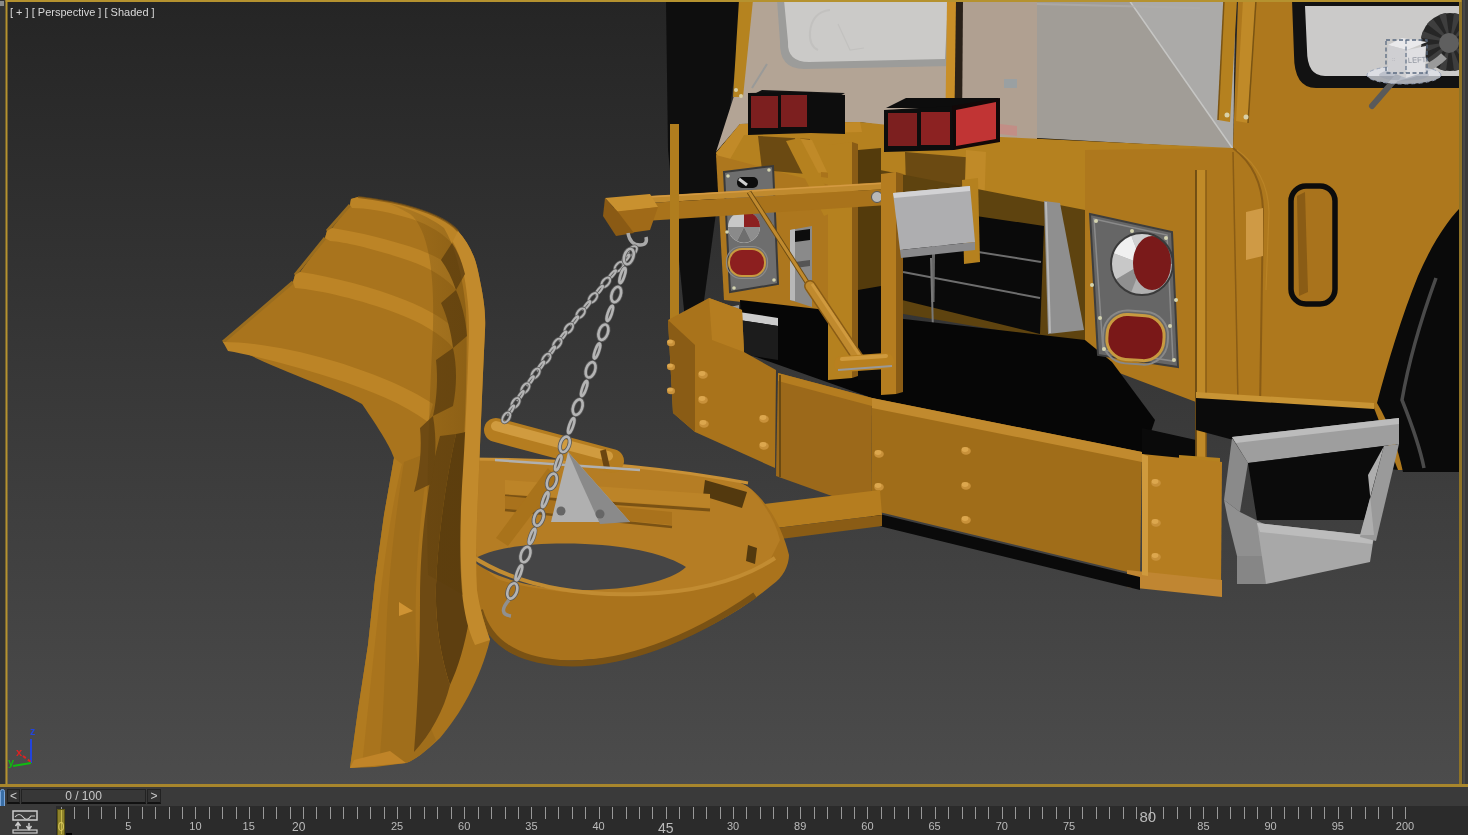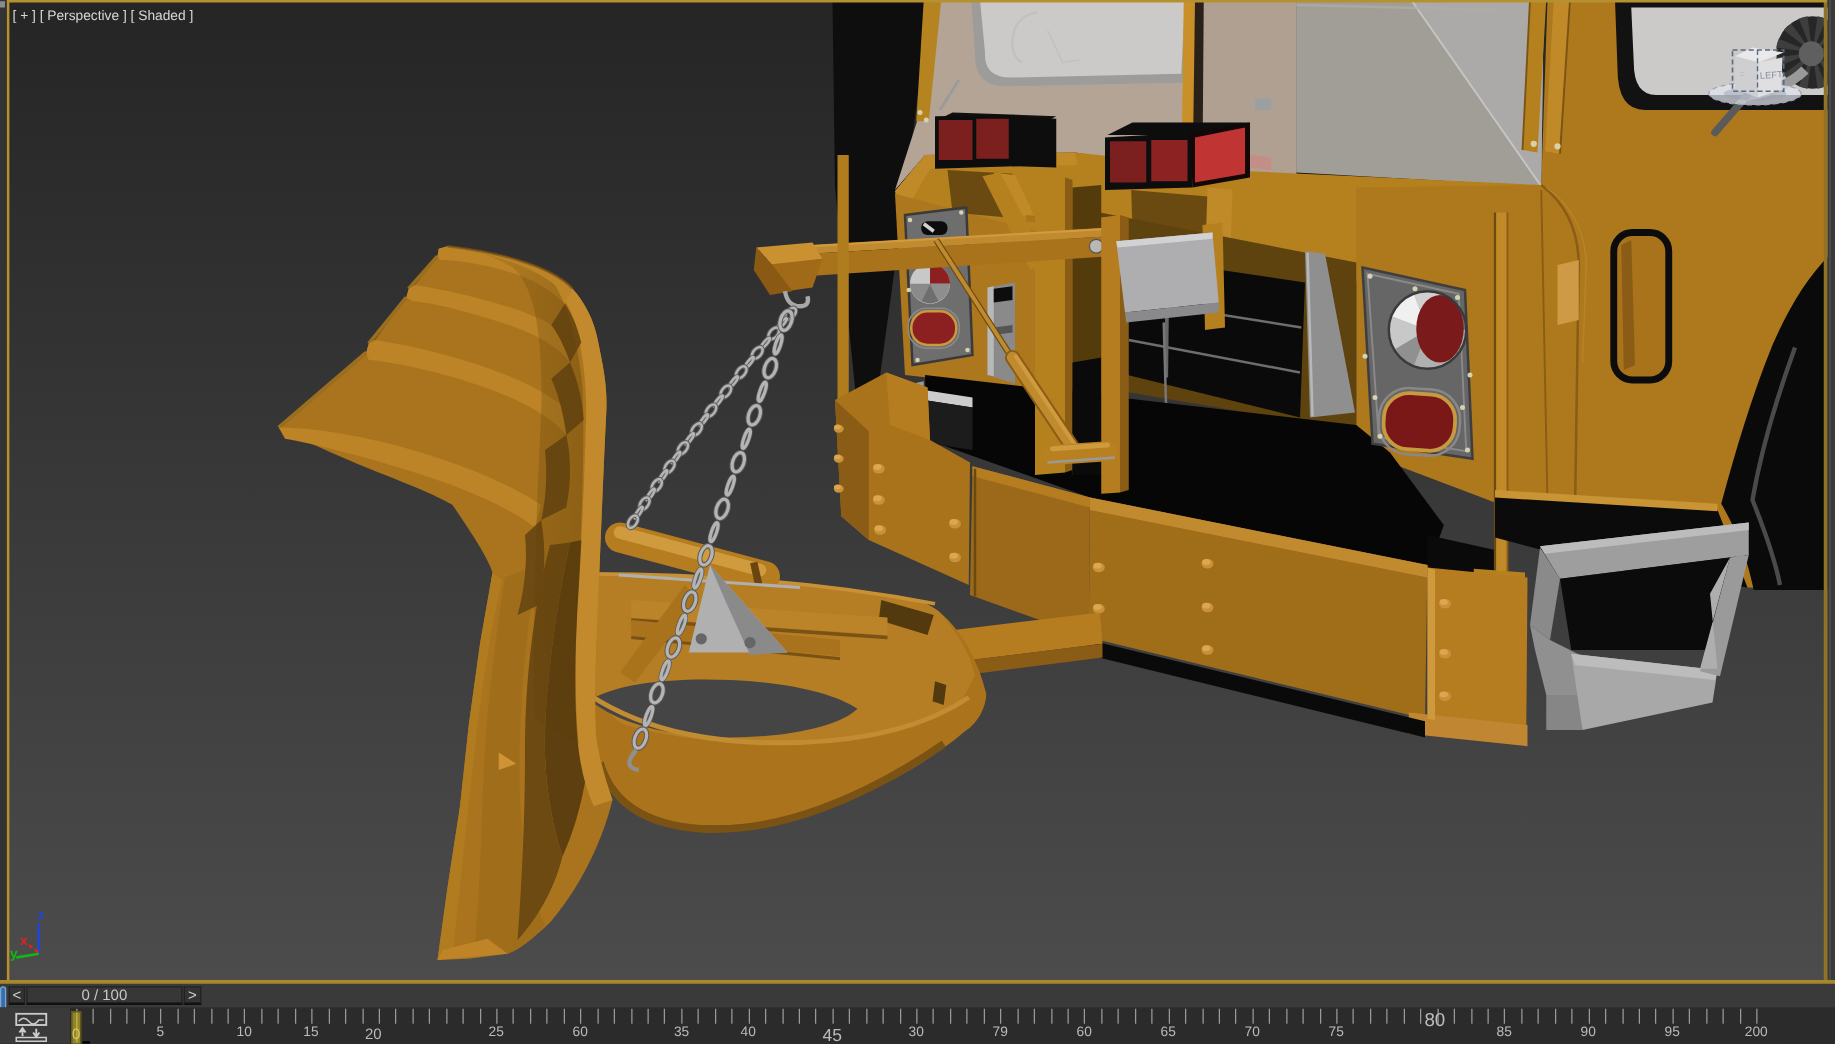--- a/index.html
+++ b/index.html
@@ -511,25 +511,25 @@
       <div style="position:absolute;left:1378.1px;top:1px;width:1px;height:12px;background:#999"></div>
       <div style="position:absolute;left:1391.6px;top:1px;width:1px;height:12px;background:#999"></div>
       <div style="position:absolute;left:1405.0px;top:1px;width:1px;height:12px;background:#999"></div>
  <div style="position:absolute;left:41.0px;top:14px;width:40px;text-align:center;font-size:11px;color:#bbb">0</div>
       <div style="position:absolute;left:108.2px;top:14px;width:40px;text-align:center;font-size:11px;color:#bbb">5</div>
       <div style="position:absolute;left:175.4px;top:14px;width:40px;text-align:center;font-size:11px;color:#bbb">10</div>
       <div style="position:absolute;left:242.6px;top:14px;width:40px;text-align:left;font-size:11px;color:#bbb">15</div>
       <div style="position:absolute;left:292px;top:14px;width:40px;font-size:12px;color:#bbb">20</div>
       <div style="position:absolute;left:377.0px;top:14px;width:40px;text-align:center;font-size:11px;color:#bbb">25</div>
       <div style="position:absolute;left:444.2px;top:14px;width:40px;text-align:center;font-size:11px;color:#bbb">60</div>
-      <div style="position:absolute;left:511.4px;top:14px;width:40px;text-align:right;font-size:11px;color:#bbb">35</div>
+      <div style="position:absolute;left:511.4px;top:14px;width:40px;text-align:center;font-size:11px;color:#bbb">35</div>
       <div style="position:absolute;left:578.6px;top:14px;width:40px;text-align:center;font-size:11px;color:#bbb">40</div>
       <div style="position:absolute;left:645.8px;top:14px;width:40px;text-align:center;font-size:14px;color:#bbb">45</div>
       <div style="position:absolute;left:713.0px;top:14px;width:40px;text-align:center;font-size:11px;color:#bbb">30</div>
-      <div style="position:absolute;left:780.2px;top:14px;width:40px;text-align:center;font-size:11px;color:#bbb">79</div>
+      <div style="position:absolute;left:780.2px;top:14px;width:40px;text-align:center;font-size:11px;color:#bbb">89</div>
       <div style="position:absolute;left:847.4px;top:14px;width:40px;text-align:center;font-size:11px;color:#bbb">60</div>
       <div style="position:absolute;left:914.6px;top:14px;width:40px;text-align:center;font-size:11px;color:#bbb">65</div>
       <div style="position:absolute;left:981.8px;top:14px;width:40px;text-align:center;font-size:11px;color:#bbb">70</div>
       <div style="position:absolute;left:1049.0px;top:14px;width:40px;text-align:center;font-size:11px;color:#bbb">75</div>
       <div style="position:absolute;left:1116.2px;top:2px;width:40px;text-align:right;font-size:15px;color:#bbb">80</div>
       <div style="position:absolute;left:1183.4px;top:14px;width:40px;text-align:center;font-size:11px;color:#bbb">85</div>
       <div style="position:absolute;left:1250.6px;top:14px;width:40px;text-align:center;font-size:11px;color:#bbb">90</div>
       <div style="position:absolute;left:1317.8px;top:14px;width:40px;text-align:center;font-size:11px;color:#bbb">95</div>
       <div style="position:absolute;left:1385.0px;top:14px;width:40px;text-align:center;font-size:11px;color:#bbb">200</div>
  <div style="position:absolute;left:57px;top:3px;width:8px;height:27px;background:#8f832b;border:1px solid #5c5513"></div>

